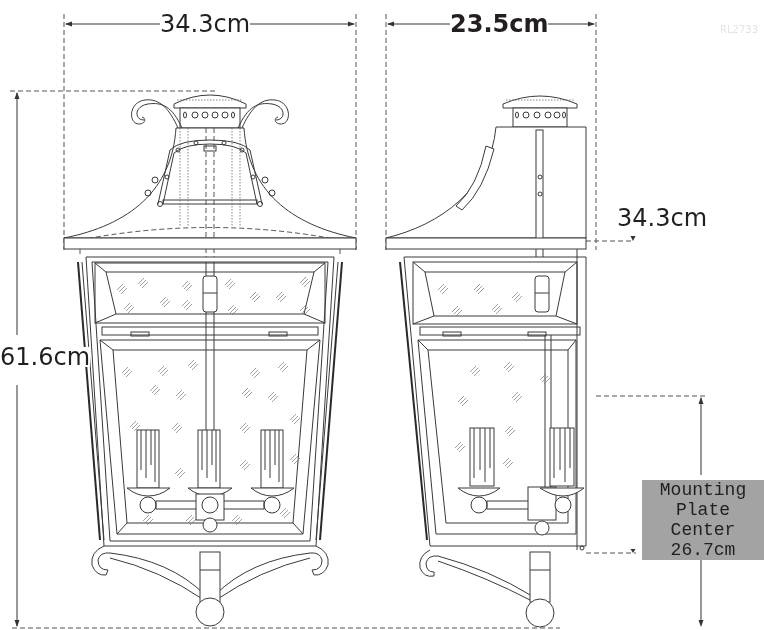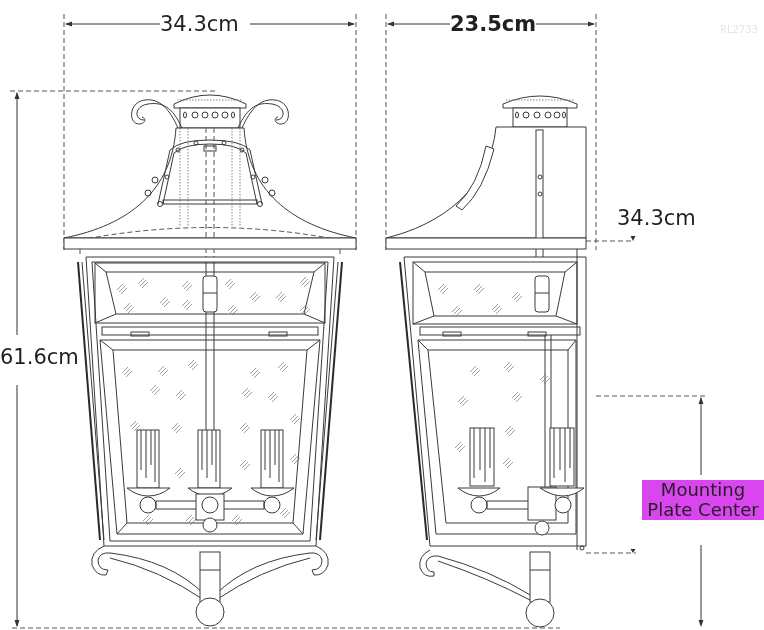--- a/index.html
+++ b/index.html
@@ -1,20 +1,20 @@
 <!DOCTYPE html>
 <html><head>
 <meta charset="utf-8">
 <style>
   html, body { margin: 0; padding: 0; background: #ffffff; }
   body { width: 764px; height: 630px; overflow: hidden; position: relative; font-family: "DejaVu Sans", sans-serif; }
   svg { position: absolute; left: 0; top: 0; }
-  .lbl { position: absolute; color: #231f20; font-family: "DejaVu Sans", sans-serif; font-size: 21px; line-height: 20px; background: #fff; white-space: nowrap; }
+  .lbl { position: absolute; color: #231f20; font-family: "DejaVu Sans", sans-serif; font-size: 24px; line-height: 20px; background: #fff; white-space: nowrap; }
   .code { position: absolute; right: 6px; top: 0px; font-size: 10px; color: #e4e4e4; font-family: "DejaVu Sans", sans-serif; margin-top: 24px; }
-  .mount { position: absolute; left: 642px; top: 480px; width: 122px; text-align: center; font-size: 18px; line-height: 20px; color: #231f20; background:#d946ef; }
+  .mount { position: absolute; left: 642px; top: 480px; width: 122px; text-align: center; font-size: 18px; line-height: 20px; color: #231f20; background:#a3a3a3;font-family:Liberation Mono, monospace; }
   .ln { stroke: #3a3a3a; stroke-width: 1; fill: none; }
   .lnw { stroke: #3a3a3a; stroke-width: 1; fill: #fff; }
   .thick { stroke: #2a2a2a; stroke-width: 2; fill: none; }
   .dash { stroke: #555; stroke-width: 1; stroke-dasharray: 5 3; fill: none; }
   .dot { stroke: #666; stroke-width: 0.8; stroke-dasharray: 1.5 1.5; fill: none; }
   .dim { stroke: #333; stroke-width: 1; fill: none; }
   .arrow { fill: #333; }
   .glass { stroke: #777; stroke-width: 0.7; }
 </style>
 </head>
@@ -290,13 +290,14 @@
 <div class="code">RL2733</div>
 
 <div class="lbl" style="left:160px; top:14px;">34.3cm</div>
 <div class="lbl" style="left:450px; top:14px;font-weight:bold;">23.5cm</div>
 <div class="lbl" style="left:0px; top:347px;text-align:right;">61.6cm</div>
 <div class="lbl" style="left:617px; top:208px; background:transparent;">34.3cm</div>
 
 <div class="mount">
   <div>Mounting</div>
   <div>Plate Center</div>
+  <div>26.7cm</div>
 </div>
 
 </body></html>

